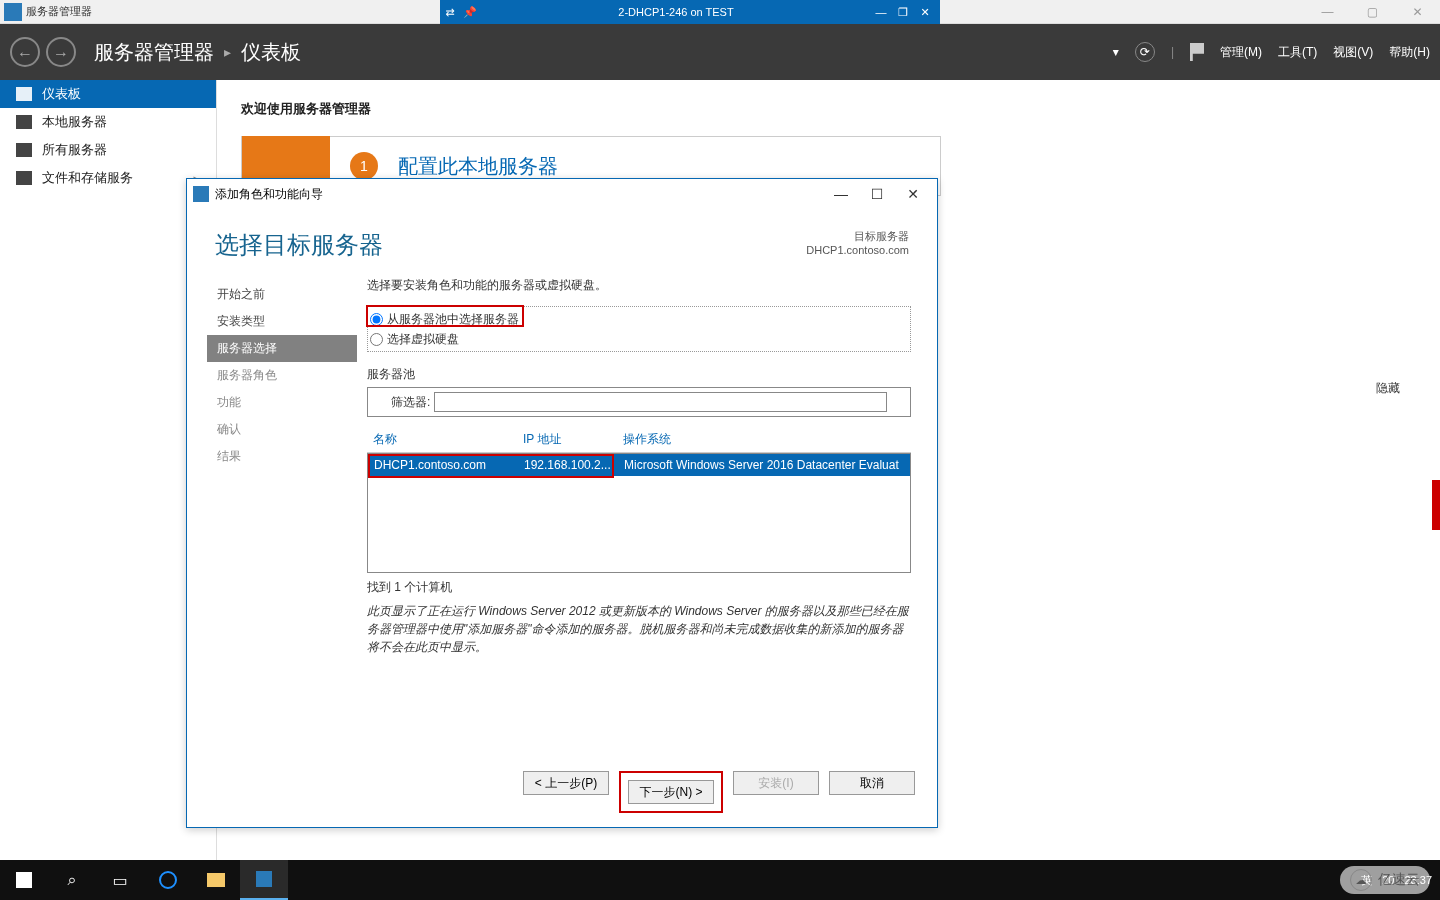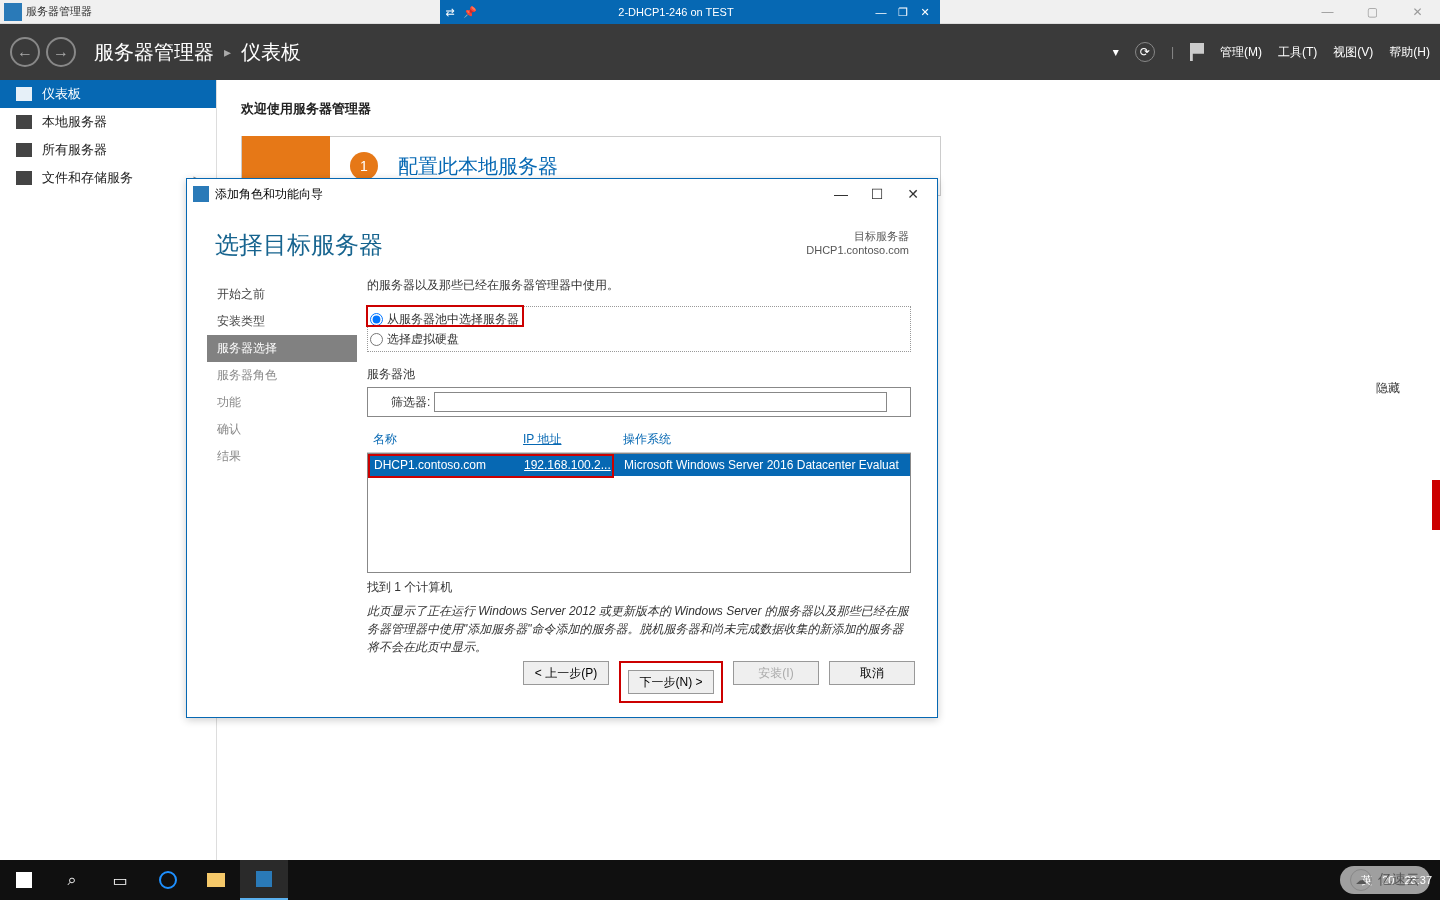--- a/index.html
+++ b/index.html
@@ -44,21 +44,21 @@
 .mainpanel { position:absolute; top:80px; left:216px; right:0; bottom:40px; border-left:1px solid #ddd; padding:20px 24px; }
 .welcome { font-size:13px; font-weight:bold; color:#222; margin-bottom:18px; }
 .cfgbox { border:1px solid #ccc; height:60px; display:flex; align-items:center; gap:20px; padding-left:0; width:700px; }
 .cfgbox .orange { width:88px; height:60px; background:#e67817; }
 .cfgbox .numcirc { width:28px; height:28px; border-radius:50%; background:#e67817; color:#fff; display:flex; align-items:center; justify-content:center; font-size:14px; }
 .cfgbox .cfgtext { color:#0668b3; font-size:20px; }
 .red-edge { position:absolute; right:0; top:400px; width:8px; height:50px; background:#c00; }
 .hide-link { position:absolute; right:40px; top:300px; font-size:12px; color:#333; }
 
 
-.wizard { position:absolute; top:178px; left:186px; width:752px; height:540px; background:#fff; border:1px solid #0668b3; box-shadow:0 2px 8px rgba(0,0,0,.2); }
+.wizard { position:absolute; top:178px; left:186px; width:752px; height:650px; background:#fff; border:1px solid #0668b3; box-shadow:0 2px 8px rgba(0,0,0,.2); }
 .wz-title { height:30px; display:flex; align-items:center; padding:0 6px; font-size:12px; }
 .wz-title .i { width:16px; height:16px; background:#2a7ab8; margin-right:6px; }
 .wz-title .ctl { margin-left:auto; display:flex; gap:16px; font-size:14px; color:#333; padding-right:8px; }
 .wz-title .ctl span { width:20px; text-align:center; cursor:default; }
 .wz-head { display:flex; justify-content:space-between; padding:20px 28px 10px; }
 .wz-head h2 { font-size:24px; font-weight:normal; color:#17648f; }
 .wz-head .dest { text-align:right; font-size:11px; color:#555; }
 .wz-body { display:flex; height:400px; }
 .wz-steps { width:170px; padding:10px 0 0 20px; font-size:12px; }
 .wz-steps div { padding:5px 10px; color:#888; }
@@ -69,21 +69,21 @@
 .radios { border:1px dotted #999; padding:2px 6px 2px 2px; position:relative; }
 .radios .redbox { position:absolute; top:-2px; left:-2px; width:158px; height:22px; border:2px solid #c00; pointer-events:none; }
 .radios label { display:flex; align-items:center; gap:4px; height:20px; }
 .radios input { margin:0; }
 .pool-lbl { margin:14px 0 4px; }
 .filterbox { border:1px solid #888; padding:4px 23px; display:flex; align-items:center; gap:4px; }
 .filterbox input { flex:1; border:1px solid #888; height:20px; padding:0 4px; outline:none; font-size:12px; }
 .tbl { margin-top:10px; }
 .tbl-head { display:flex; color:#0668b3; font-size:12px; padding:4px 6px; border-bottom:1px solid #ccc; }
 .c-name { width:150px; }
-.c-ip { width:100px;text-decoration:underline; }
+.c-ip { width:100px; }
 .c-os { flex:1; }
 .tbl-body { border:1px solid #888; height:120px; overflow:auto; position:relative; }
 .tbl-row { display:flex; padding:4px 6px; background:#0668b3; color:#fff; font-size:12px; }
 .red-row { position:absolute; top:0; left:0; width:246px; height:24px; border:2px solid #c00; pointer-events:none; }
 .found { margin-top:6px; font-size:12px; }
 .explain { margin-top:6px; font-size:12px; color:#333; line-height:1.5;font-style:italic; }
 .wz-btns { position:absolute; bottom:14px; right:22px; display:flex; gap:10px; }
 .wz-btns button { width:86px; height:24px; font-size:12px; background:#efefef; border:1px solid #999; }
 .wz-btns button:disabled { color:#aaa; }
 .wz-btns .nextwrap { border:2px solid #c00; padding:7px; }
@@ -199,21 +199,21 @@
     <div class="wz-steps">
       <div class="past">开始之前</div>
       <div class="past">安装类型</div>
       <div class="cur">服务器选择</div>
       <div>服务器角色</div>
       <div>功能</div>
       <div>确认</div>
       <div>结果</div>
     </div>
     <div class="wz-content">
-      <div class="instr">的服务器以及那些已经在服务器管理器中使用。</div>
+      <div class="instr">选择要安装角色和功能的服务器或虚拟硬盘。</div>
       <div class="radios">
         <div class="redbox"></div>
         <label>
             <input type="radio" checked="" style="">
             <span>从服务器池中选择服务器</span>
           </label>
         <label>
             <input type="radio" style="">
             <span>选择虚拟硬盘</span>
           </label>

